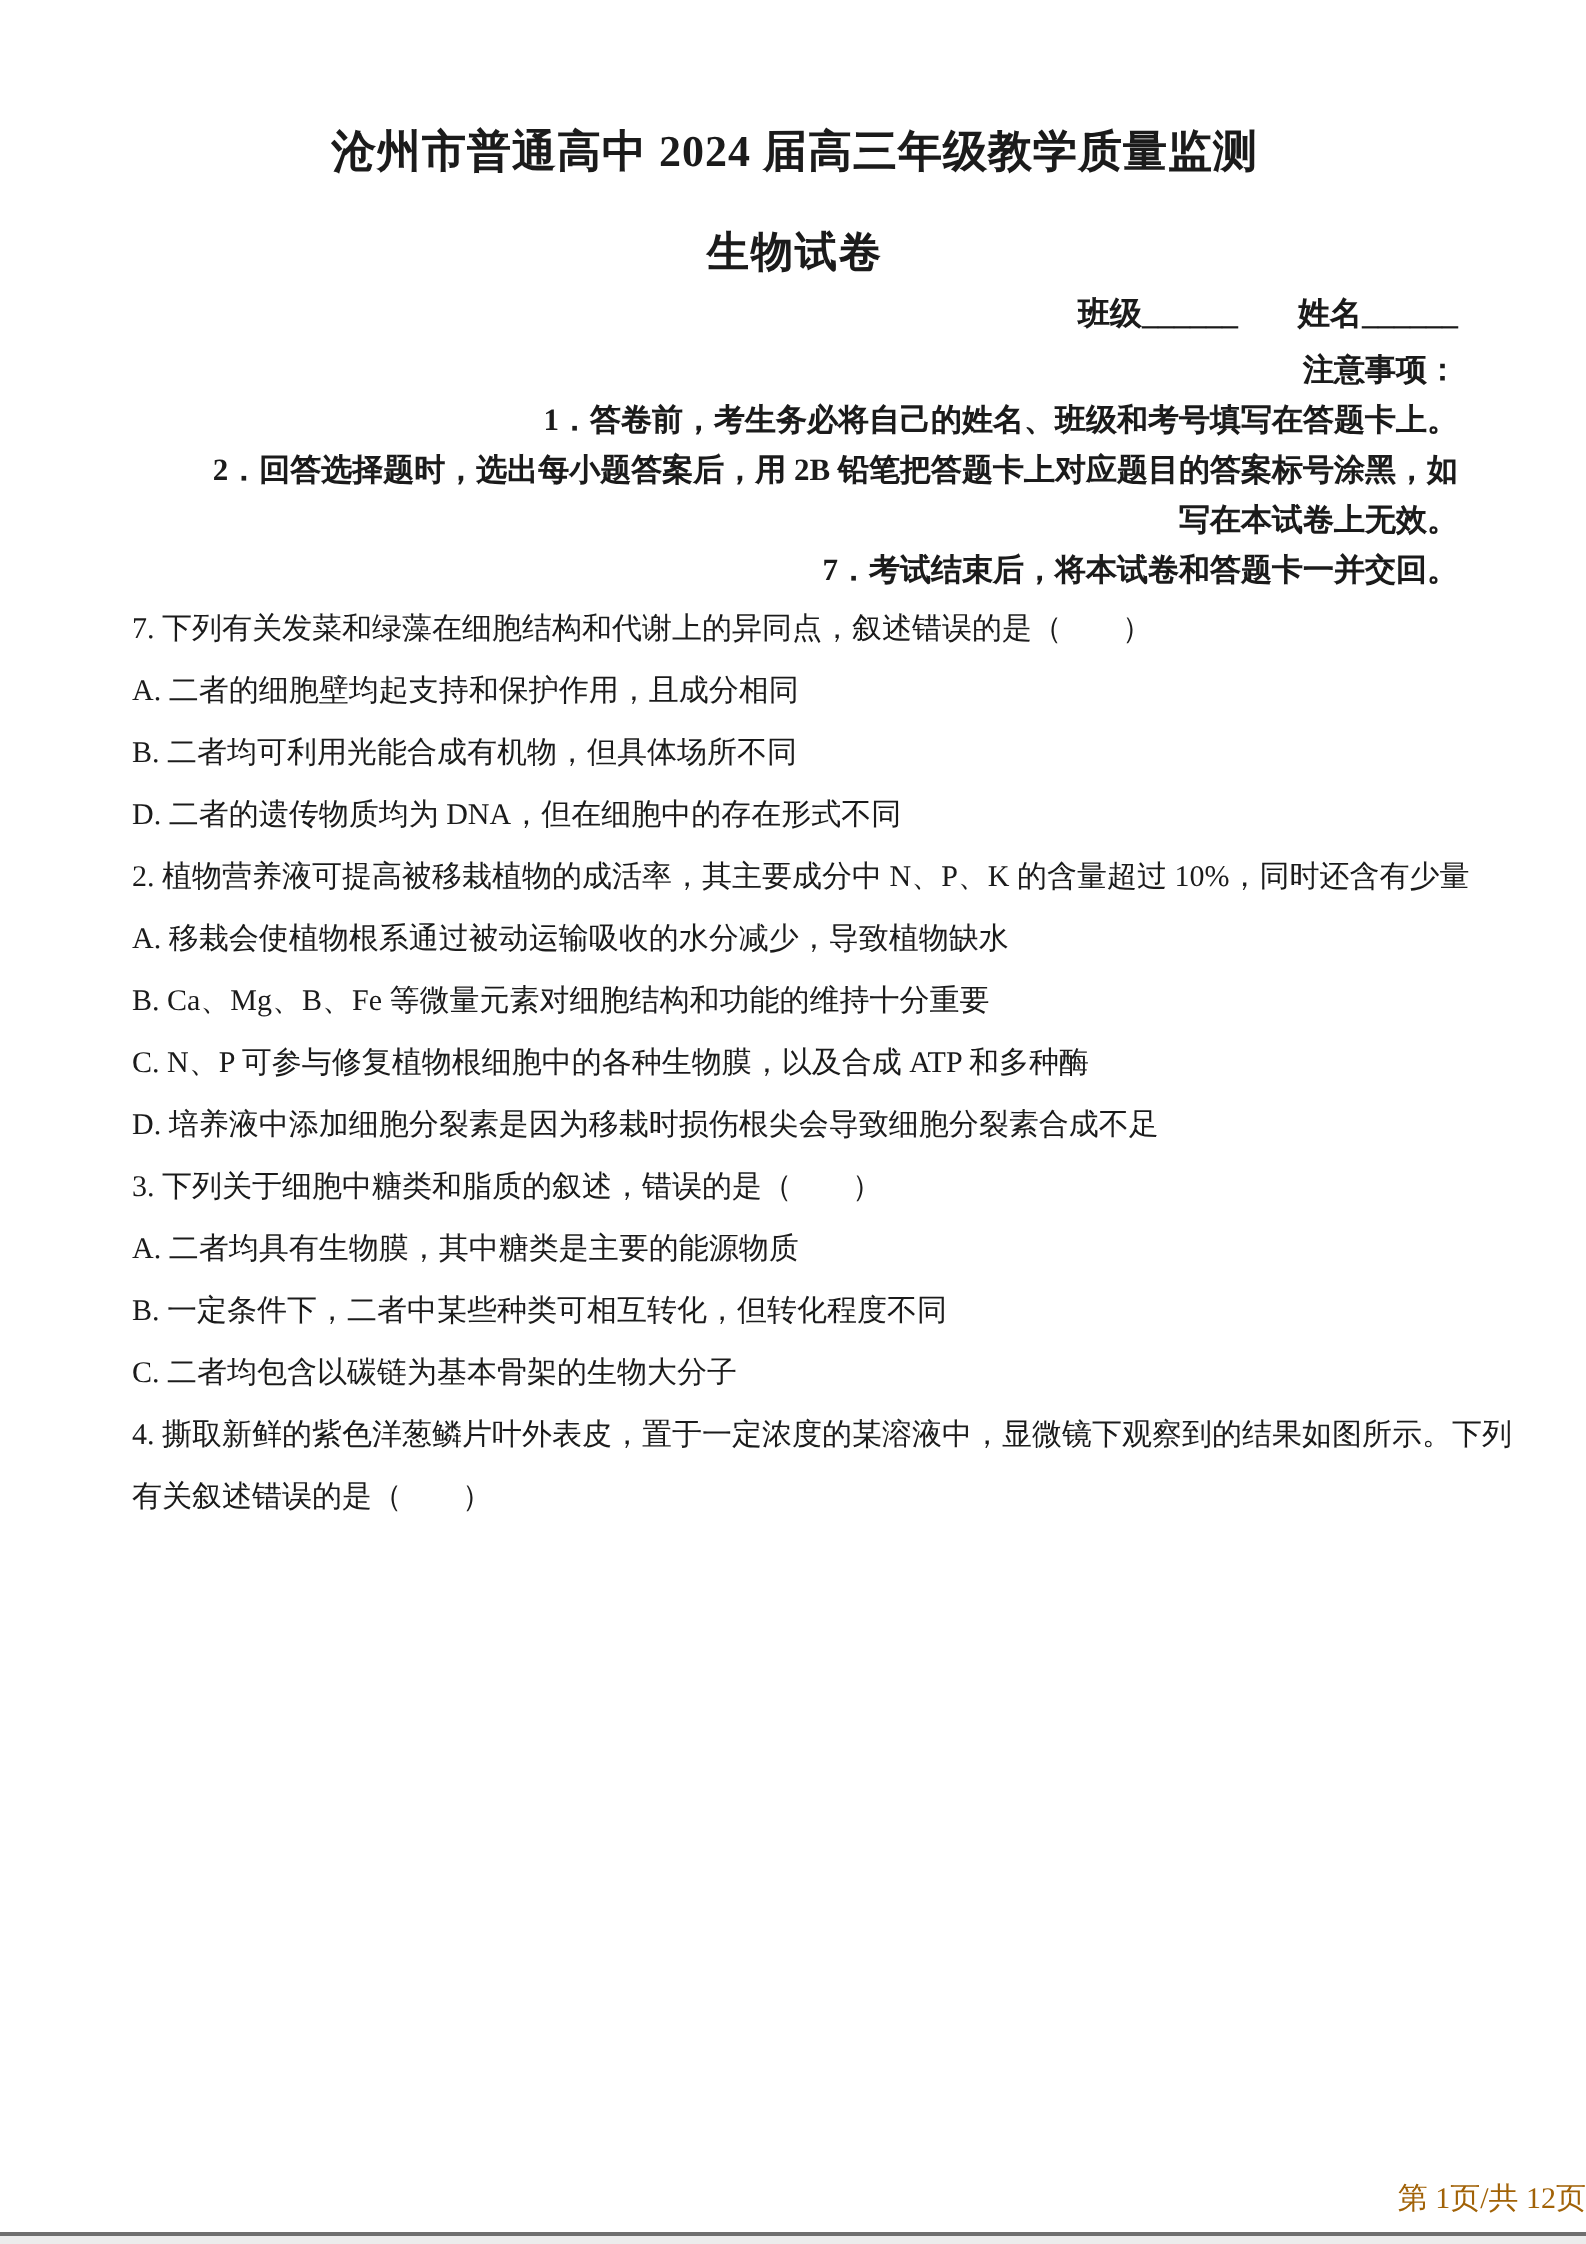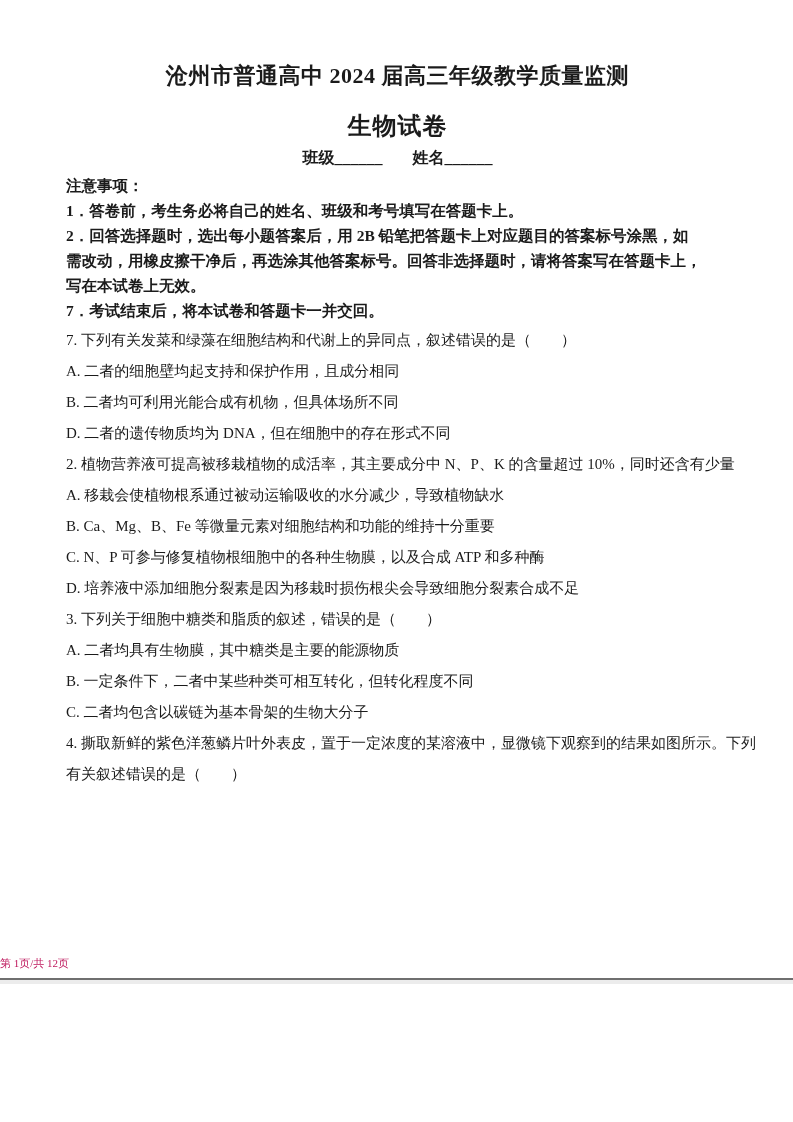--- a/index.html
+++ b/index.html
@@ -1,69 +1,70 @@
 <!DOCTYPE html>
 <html><head>
 <meta charset="utf-8">
 <style>
   html, body { margin: 0; padding: 0; background: #ffffff; }
   .page {
     position: relative;
     width: 793px;
-    height: 984px;
+    height: 1122px;
     background: #ffffff;
     font-family: "Liberation Serif", "DejaVu Serif", serif;
     color: #1b1b1b;
     overflow: hidden;
     margin: 0 auto;
   }
   .content { padding: 56px 64px 0 66px; }
   .title {
     text-align: center;
     font-weight: bold;
     font-size: 22px;
     line-height: 40px;
     letter-spacing: 0.5px;
   }
   .subject {
     text-align: center;
     font-weight: bold;
-    font-size: 24px;
+    font-size: 21px;
     line-height: 40px;
     margin-top: 10px;
     letter-spacing: 1px;
   }
   .fields {
-    text-align: center;
+    text-align: right;
     font-weight: bold;
     font-size: 16px;
     line-height: 24px;
   }
   .fields .gap { display: inline-block; width: 30px; }
   .notice, .section-header {
     font-weight: bold;
     font-size: 15.5px;
     line-height: 25px;
+    text-align: right;
   }
   .notice { margin-top: 3px; }
   .bold-line { white-space: nowrap; }
   .questions { margin-top: 2px; }
   .qline {
     font-size: 15px;
     line-height: 31px;
     white-space: nowrap;
   }
   .footer {
     position: absolute;
     left: 0;
     right: 0;
     bottom: 13px;
-    text-align: left;
-    font-size: 11px;
-    color: #be185d;
+    text-align: right;
+    font-size: 15px;
+    color: #a16207;
   }
   .bottom-strip {
     position: absolute;
     left: 0;
     right: 0;
     bottom: 0;
     height: 4px;
     background: #ececec;
     border-top: 2px solid #6f6f6f;
   }
@@ -78,21 +79,20 @@
     <div class="subject">生物试卷</div>
 
     <div class="fields">
       <span>班级______</span><span class="gap"></span><span>姓名______</span>
     </div>
 
     <div class="notice">
       <div class="bold-line">注意事项：</div>
       <div class="bold-line">1．答卷前，考生务必将自己的姓名、班级和考号填写在答题卡上。</div>
       <div class="bold-line">2．回答选择题时，选出每小题答案后，用 2B 铅笔把答题卡上对应题目的答案标号涂黑，如</div>
-      <div class="bold-line">需改动，用橡皮擦干净后，再选涂其他答案标号。回答非选择题时，请将答案写在答题卡上，</div>
       <div class="bold-line">写在本试卷上无效。</div>
       <div class="bold-line">7．考试结束后，将本试卷和答题卡一并交回。</div>
     </div>
 
 
     <div class="questions">
 
       <div>
         <div class="qline">7. 下列有关发菜和绿藻在细胞结构和代谢上的异同点，叙述错误的是（　　）</div>
         <div class="qline">A. 二者的细胞壁均起支持和保护作用，且成分相同</div>

